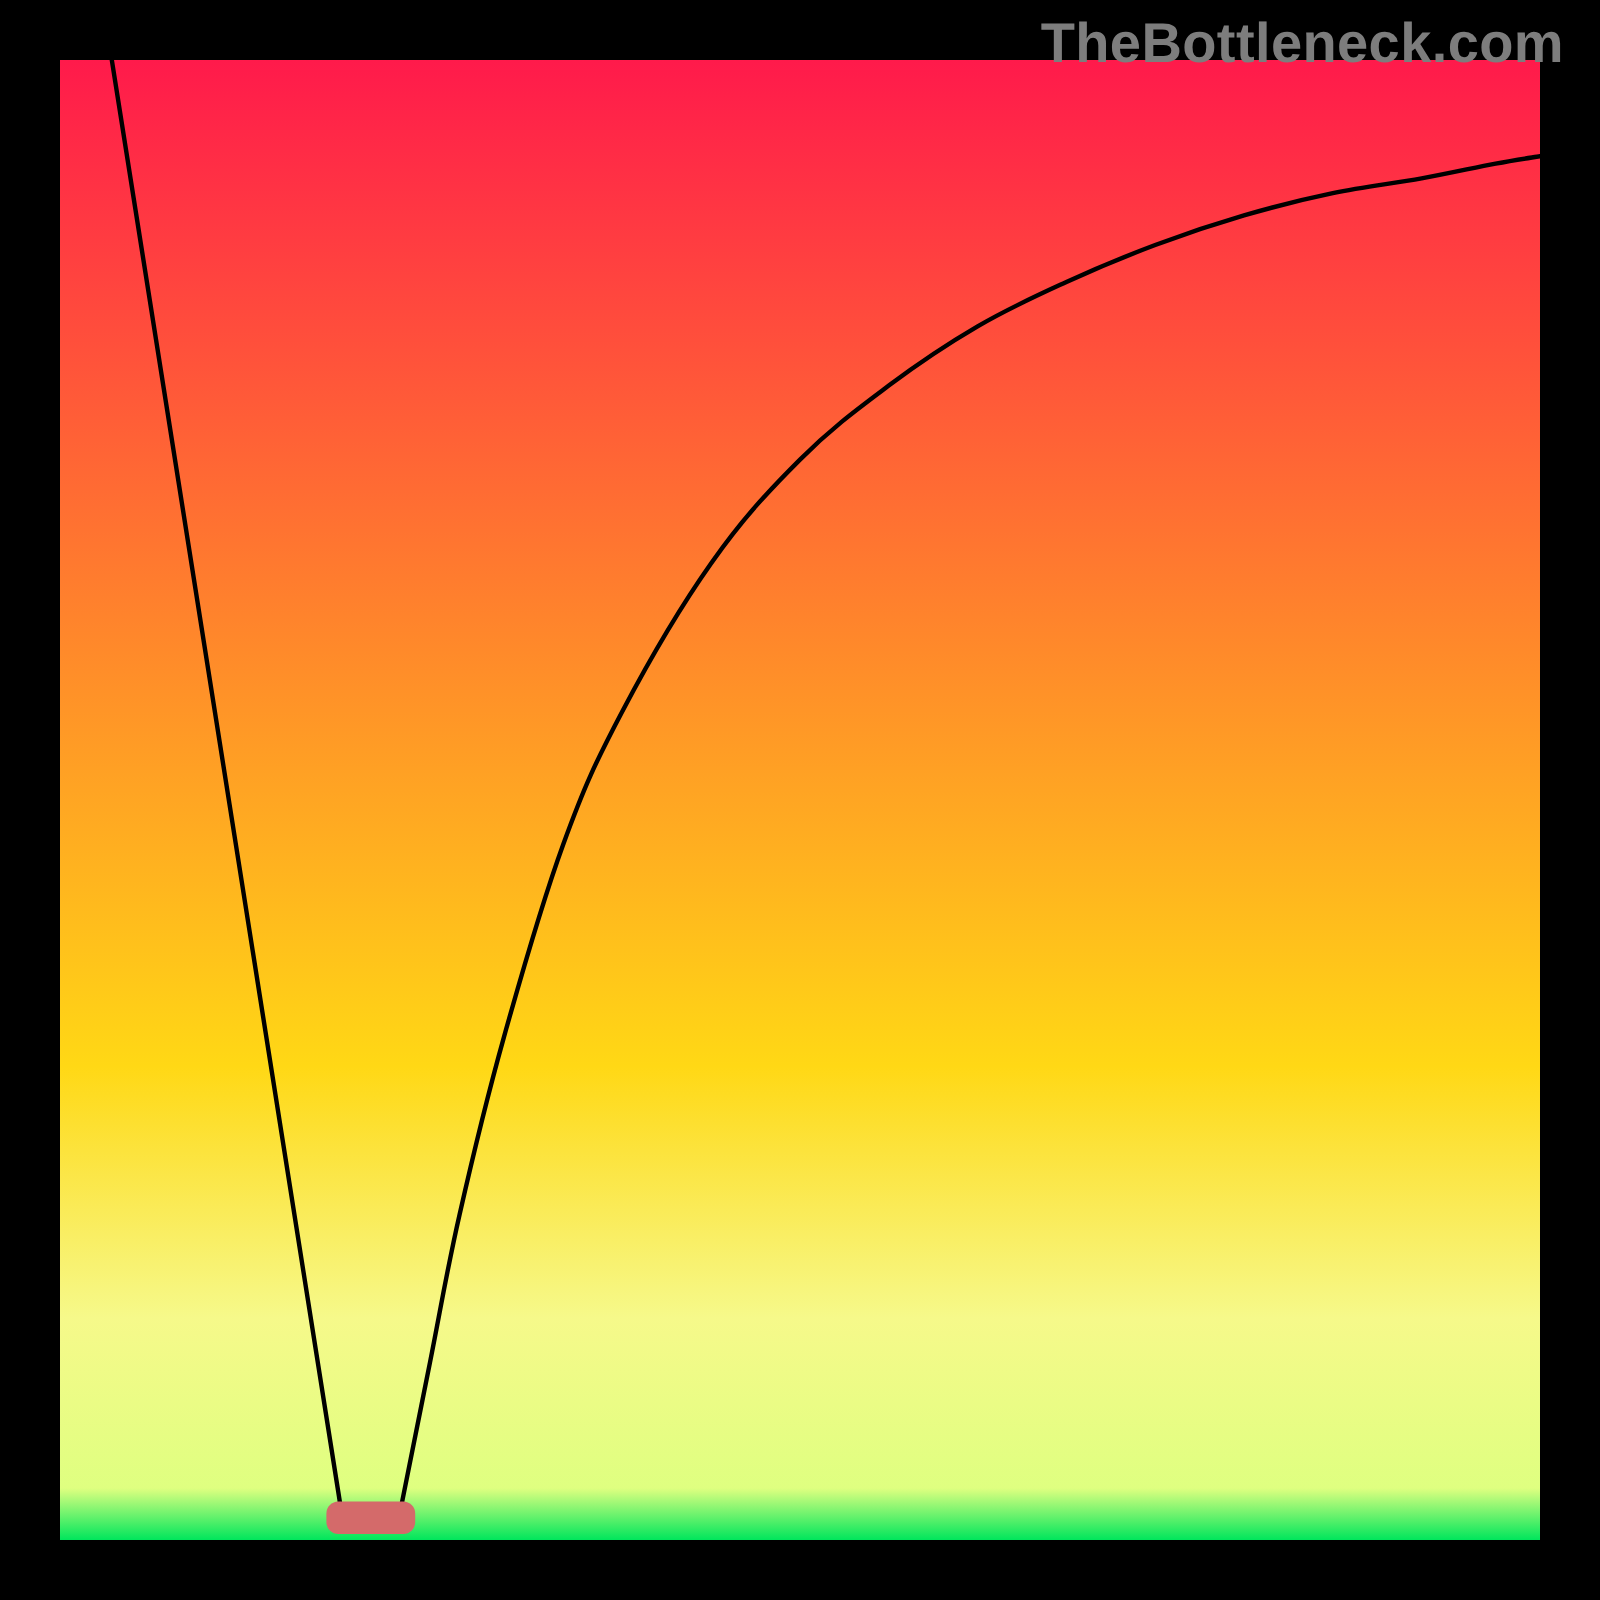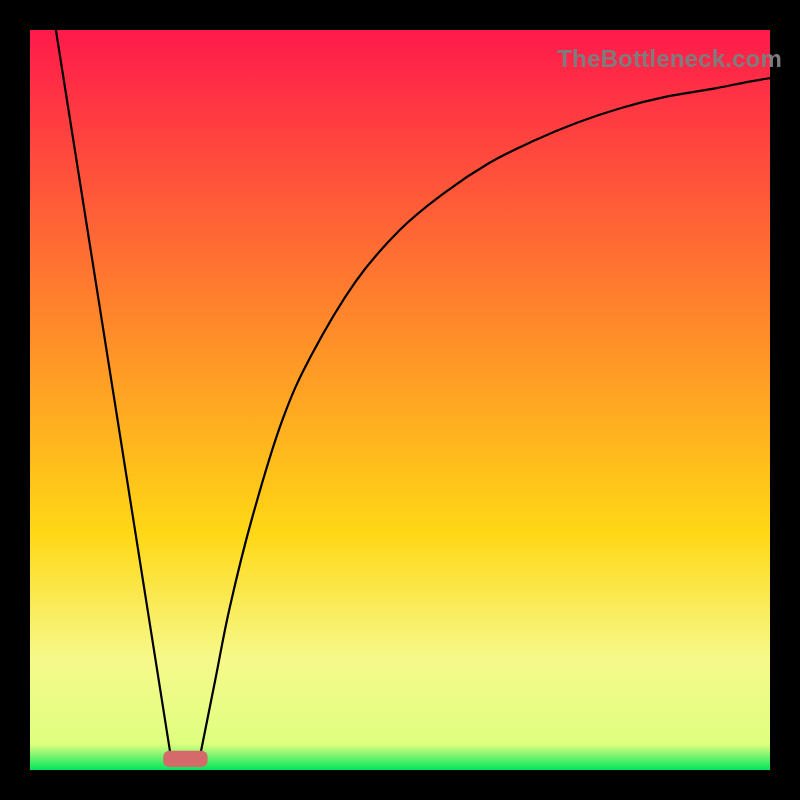--- a/index.html
+++ b/index.html
@@ -14,24 +14,23 @@
   .chart-container {
     position: relative;
     width: 800px;
     height: 800px;
   }
   .watermark {
     position: absolute;
     top: 6px;
     right: 18px;
     color: #7d7d7d;
-    font-size: 24px;
+    font-size: 28px;
     font-weight: 600;
     letter-spacing: 0.2px;
-    margin-top: 39px;
   }
   svg.chart {
     display: block;
     width: 800px;
     height: 800px;
   }
 </style>
 </head>
 <body>
 

